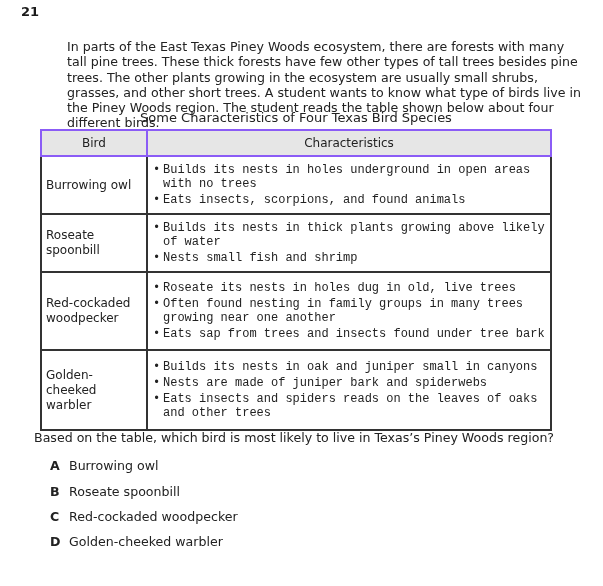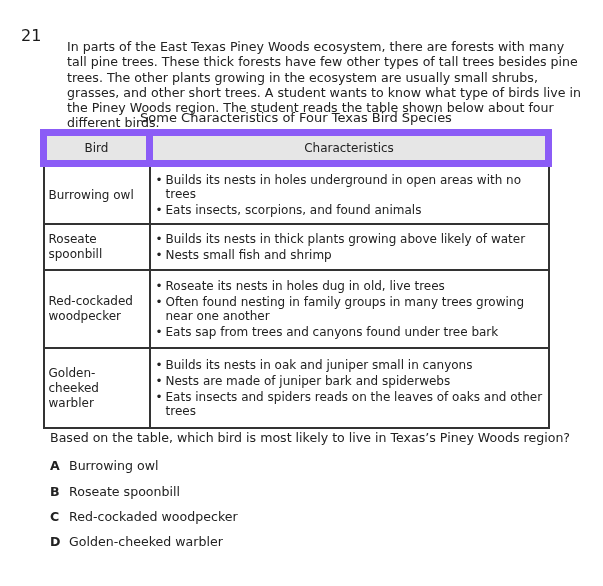--- a/index.html
+++ b/index.html
@@ -1,55 +1,56 @@
 <!DOCTYPE html>
 <html><head>
 <meta charset="utf-8">
 <style>
   html, body { margin: 0; padding: 0; background: #ffffff; }
   body {
     width: 603px; height: 586px; position: relative; overflow: hidden;
     font-family: "DejaVu Sans", sans-serif; color: #222222;
   }
   .qnum {
-    position: absolute; left: 21px; top: 26px;
-    font-weight: normal; font-size: 16px; color: #1a1a1a;
+    position: absolute; left: 21px; top: 4px;
+    font-weight: bold; font-size: 13px; color: #1a1a1a;
   }
   .stem {
     position: absolute; left: 50px; top: 22px; width: 520px;
     font-size: 12.6px; line-height: 15.3px; margin: 17px;
   }
   .table-title {
     position: absolute; left: 40px; width: 512px; top: 110px;
     text-align: center; font-size: 13px;
   }
   table.birds {
     position: absolute; left: 40px; top: 129px; width: 512px;
     border-collapse: collapse; border: 2px solid #333333;
     font-size: 12px;
   }
   table.birds th {
     background: #e6e6e6; font-weight: normal; height: 24px;
-    border: 7px solid #8b5cf6; text-align: center; padding: 0;
+    border: 2px solid #8b5cf6; text-align: center; padding: 0;
   }
   table.birds td {
     border: 2px solid #333333; vertical-align: middle; padding: 4px 4px;
     line-height: 15px;
   }
   table.birds td.bird { width: 96px; }
   ul.chars { list-style: none; margin: 0; padding: 0; }
   ul.chars li {
     position: relative; padding-left: 11px; margin: 2px 0;
     line-height: 14px;
+    font-family: Liberation Mono, monospace;
   }
   ul.chars li::before {
     content: "\2022"; position: absolute; left: 1px; top: 0;
   }
   .prompt {
-    position: absolute; left: 50px; top: 430px; font-size: 12.6px;
+    position: absolute; left: 34px; top: 430px; font-size: 12.6px;
   }
   .choice {
     position: absolute; left: 50px; font-size: 12.6px;
     display: flex; align-items: baseline;
   }
   .choice .letter { font-weight: bold; width: 19px; display: inline-block; }
 </style>
 </head>
 <body>
 
@@ -83,21 +84,21 @@
           <li>Nests small fish and shrimp</li>
         </ul>
       </td>
     </tr>
     <tr style="height:78px">
       <td class="bird">Red-cockaded woodpecker</td>
       <td>
         <ul class="chars">
           <li>Roseate its nests in holes dug in old, live trees</li>
           <li>Often found nesting in family groups in many trees growing near one another</li>
-          <li>Eats sap from trees and canyons found under tree bark</li>
+          <li>Eats sap from trees and insects found under tree bark</li>
         </ul>
       </td>
     </tr>
     <tr style="height:80px">
       <td class="bird">Golden-cheeked warbler</td>
       <td>
         <ul class="chars">
           <li>Builds its nests in oak and juniper small in canyons</li>
           <li>Nests are made of juniper bark and spiderwebs</li>
           <li>Eats insects and spiders reads on the leaves of oaks and other trees</li>

